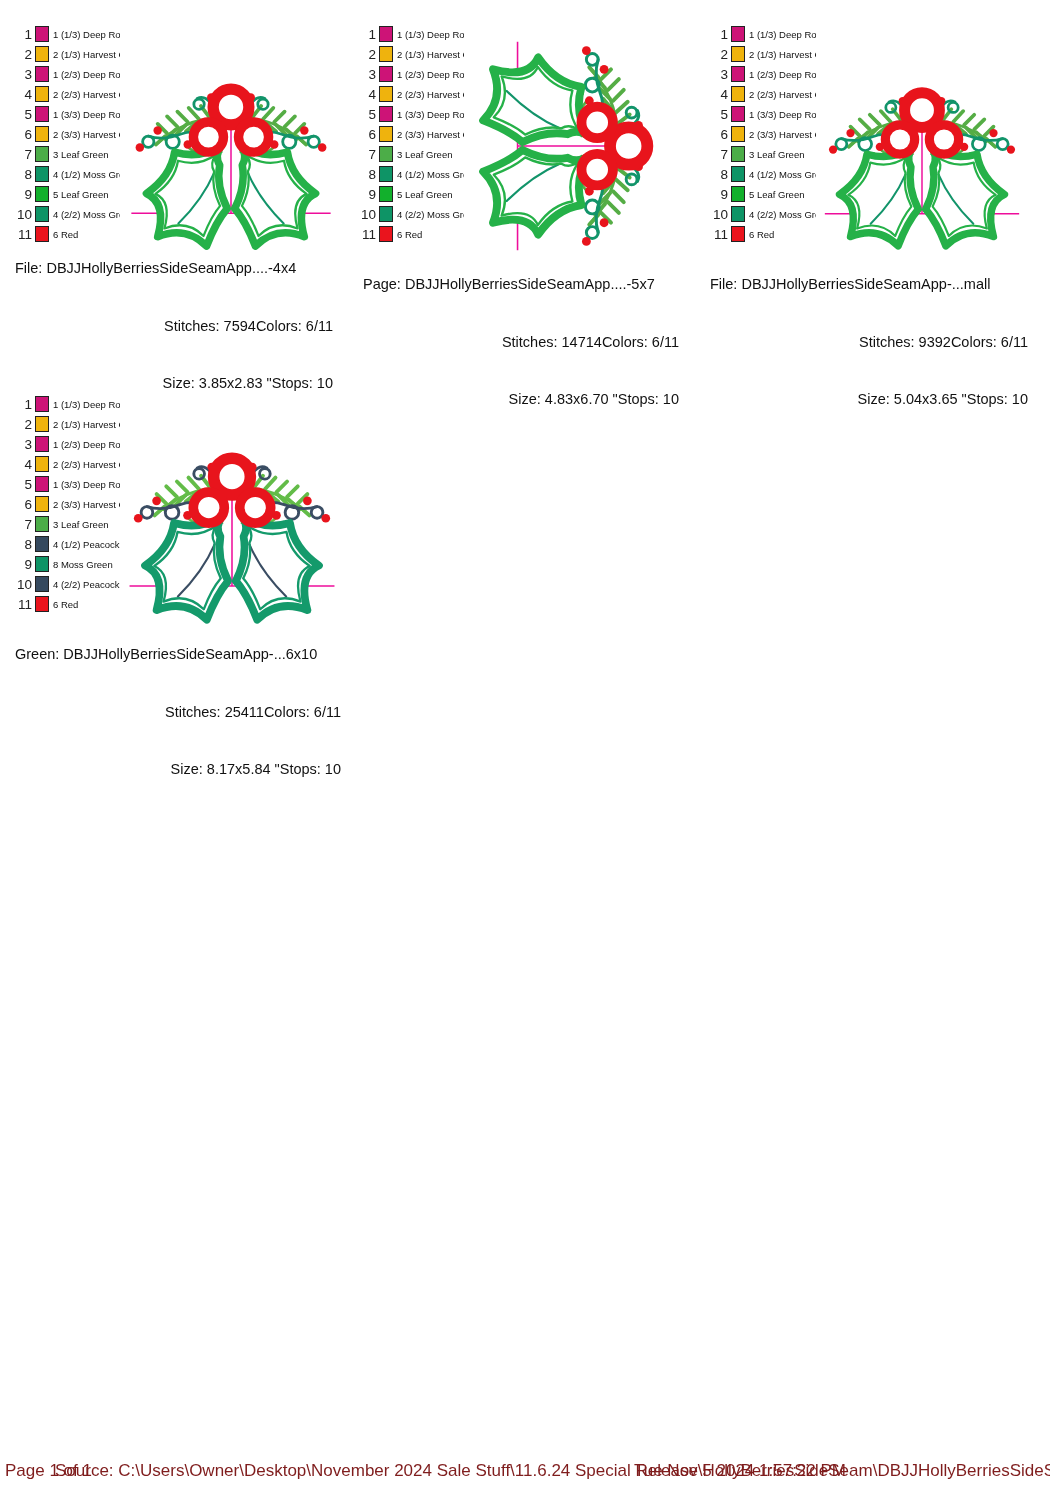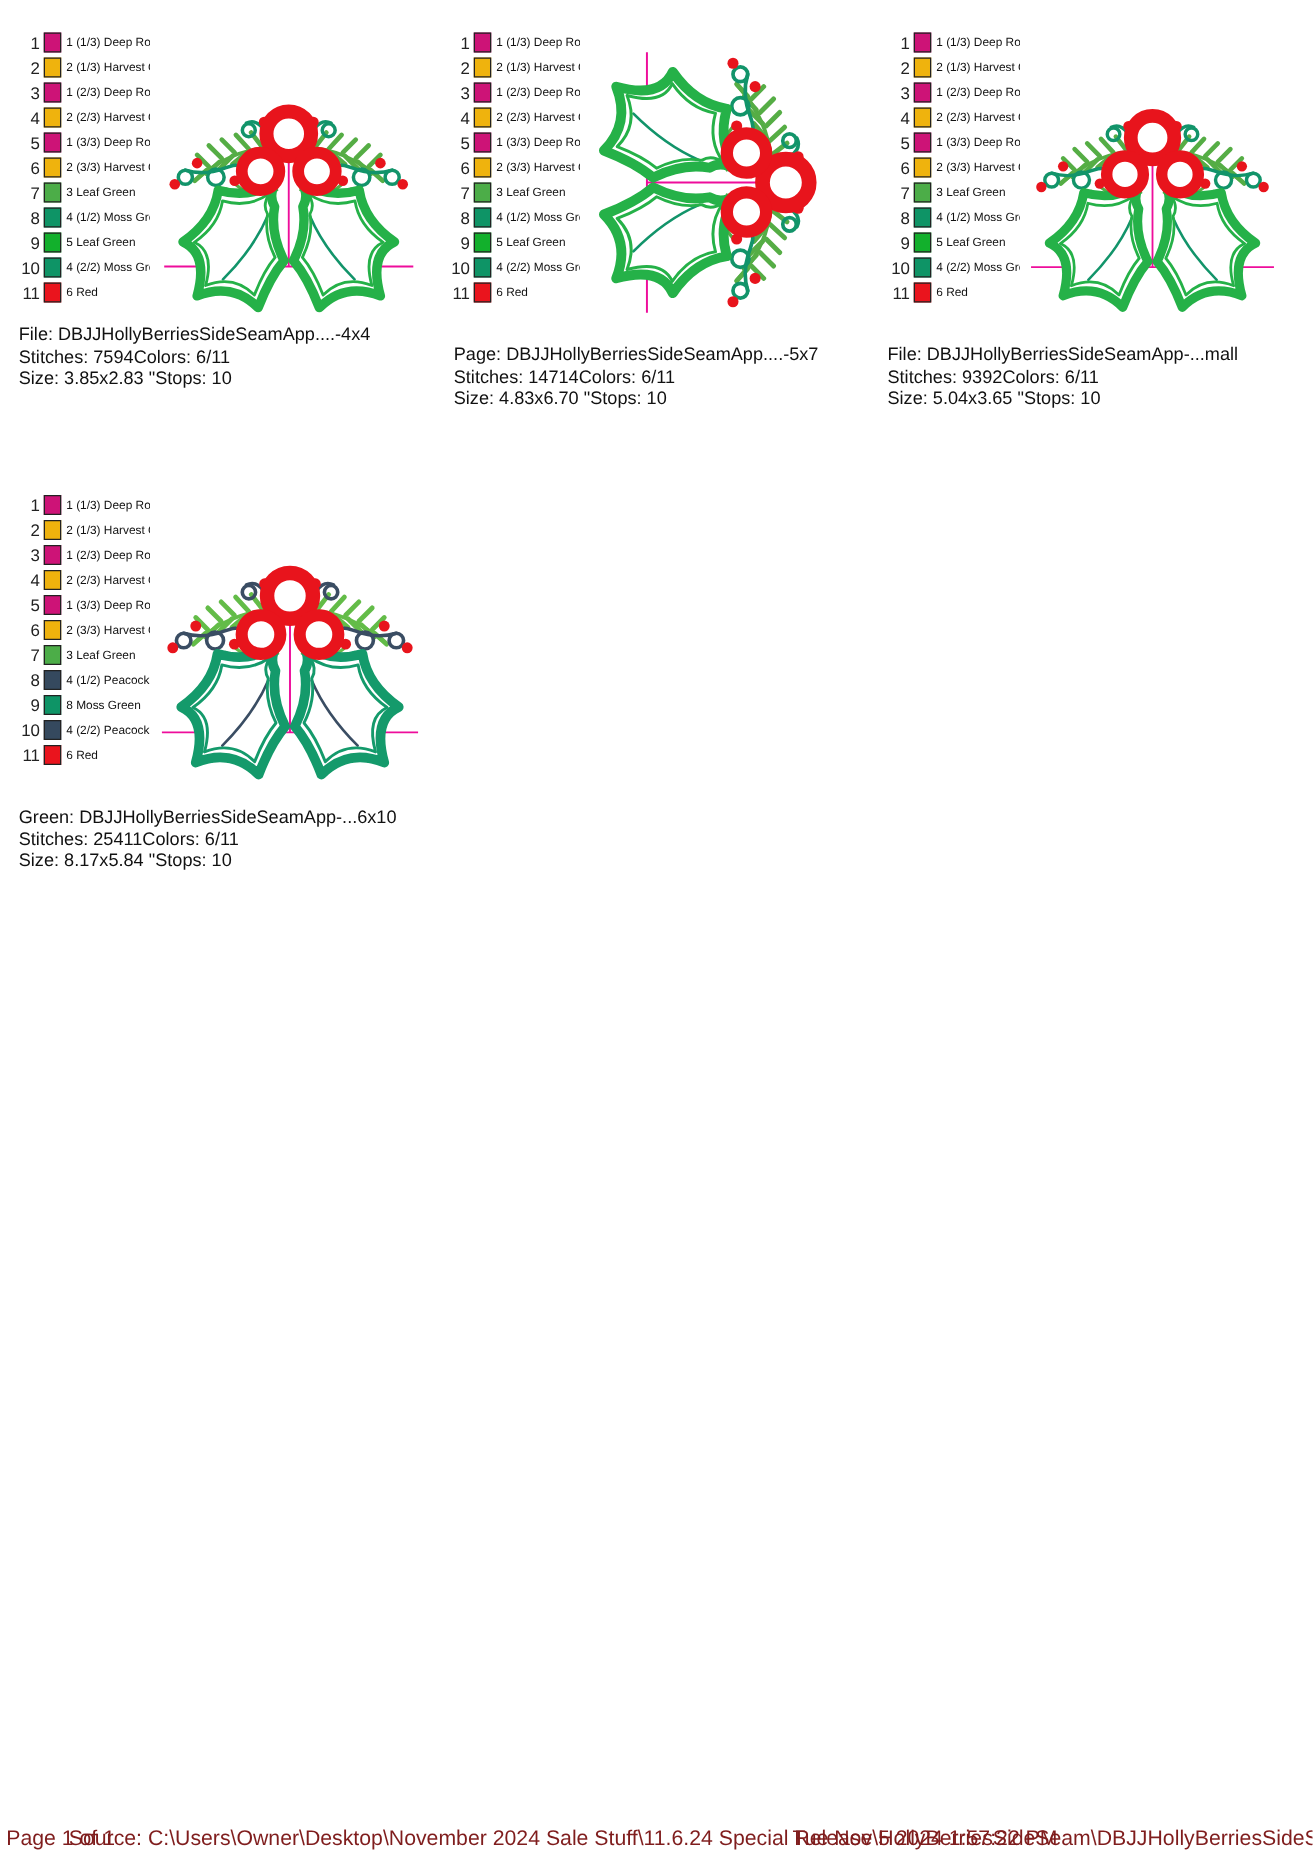--- a/index.html
+++ b/index.html
@@ -24,21 +24,21 @@
   .vs     { stroke:var(--vine); stroke-width:3; fill:none; stroke-linecap:round; }
   .vc     { stroke:var(--vine); stroke-width:3; fill:none; }
   .bd     { fill:var(--berry); }
   .leafO  { fill:#ffffff; stroke:var(--holly); stroke-width:8;  stroke-linejoin:round; }
   .leafI  { fill:none;    stroke:var(--holly); stroke-width:3;  stroke-linejoin:round; }
   .vein   { stroke:var(--vine); stroke-width:2.2; fill:none; stroke-linecap:round; }
   .berB   { fill:#fff; stroke:var(--berry); stroke-width:12; }
   .berS   { fill:#fff; stroke:var(--berry); stroke-width:10; }
   
   .info { position:absolute; font-size:14.5px; line-height:17.5px; color:#111; }
-  .info-row { display:flex; justify-content:flex-start; }
+  .info-row { display:flex; justify-content:flex-end;margin-top:40px; }
   
   .footer { position:absolute; left:0; top:1461px; width:850px; height:20px; font-size:17px; color:#7f1d1d; }
   .footer span { position:absolute; top:0; white-space:nowrap; }
   .footer .f-page { left:5px; }
   .footer .f-source { left:55px; }
   .footer .f-date { right:4px; }
   
   .lg0 { left:8px;   top:24px;  }
   .lg1 { left:352px; top:24px;  }
   .lg2 { left:704px; top:24px;  }

